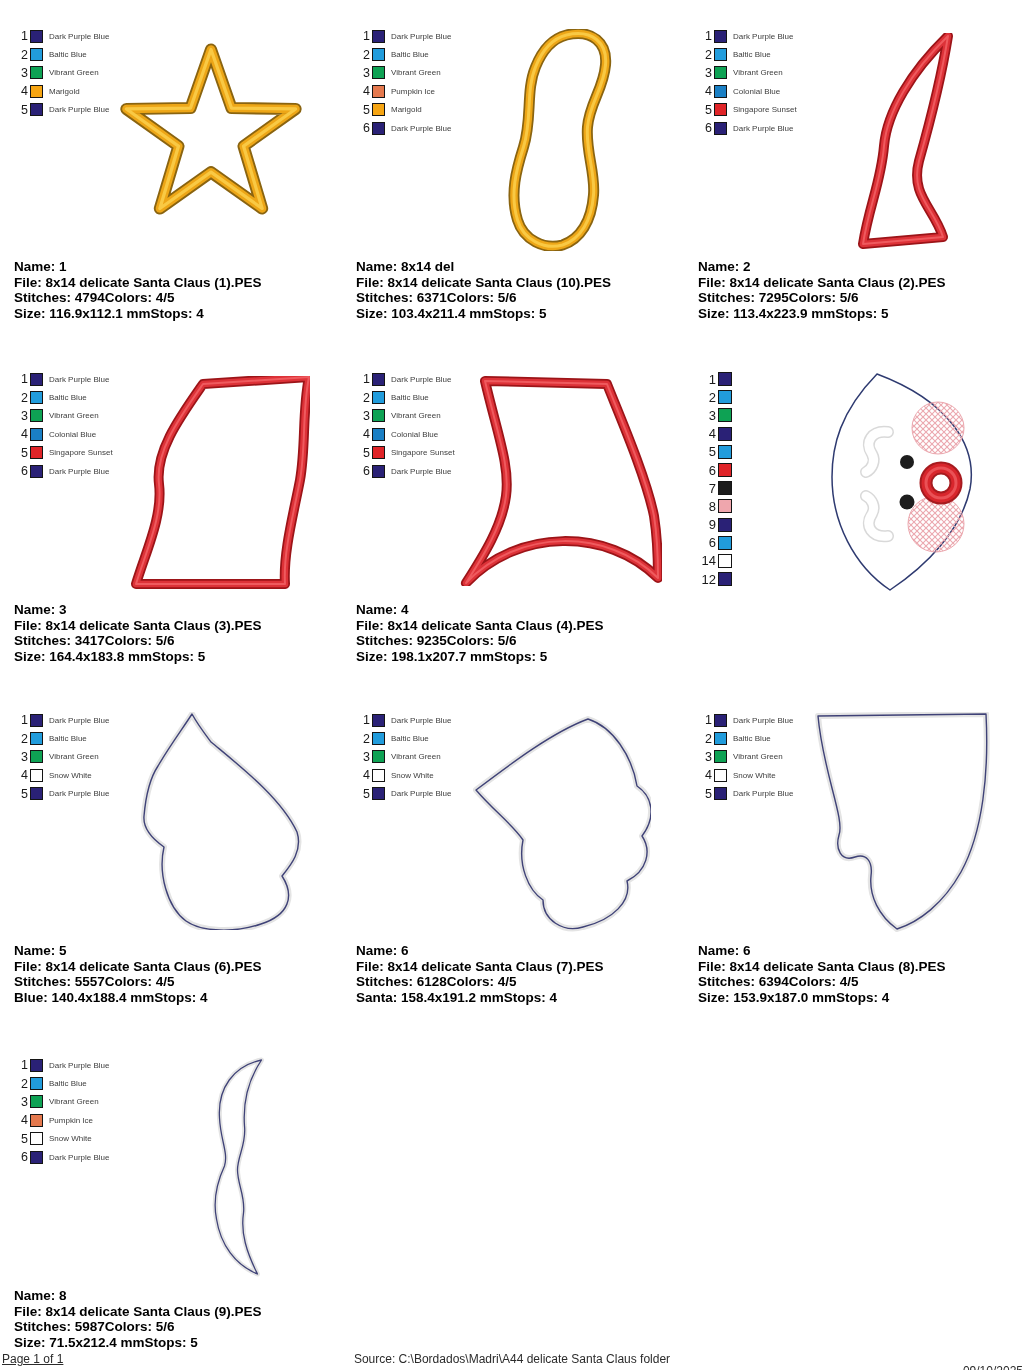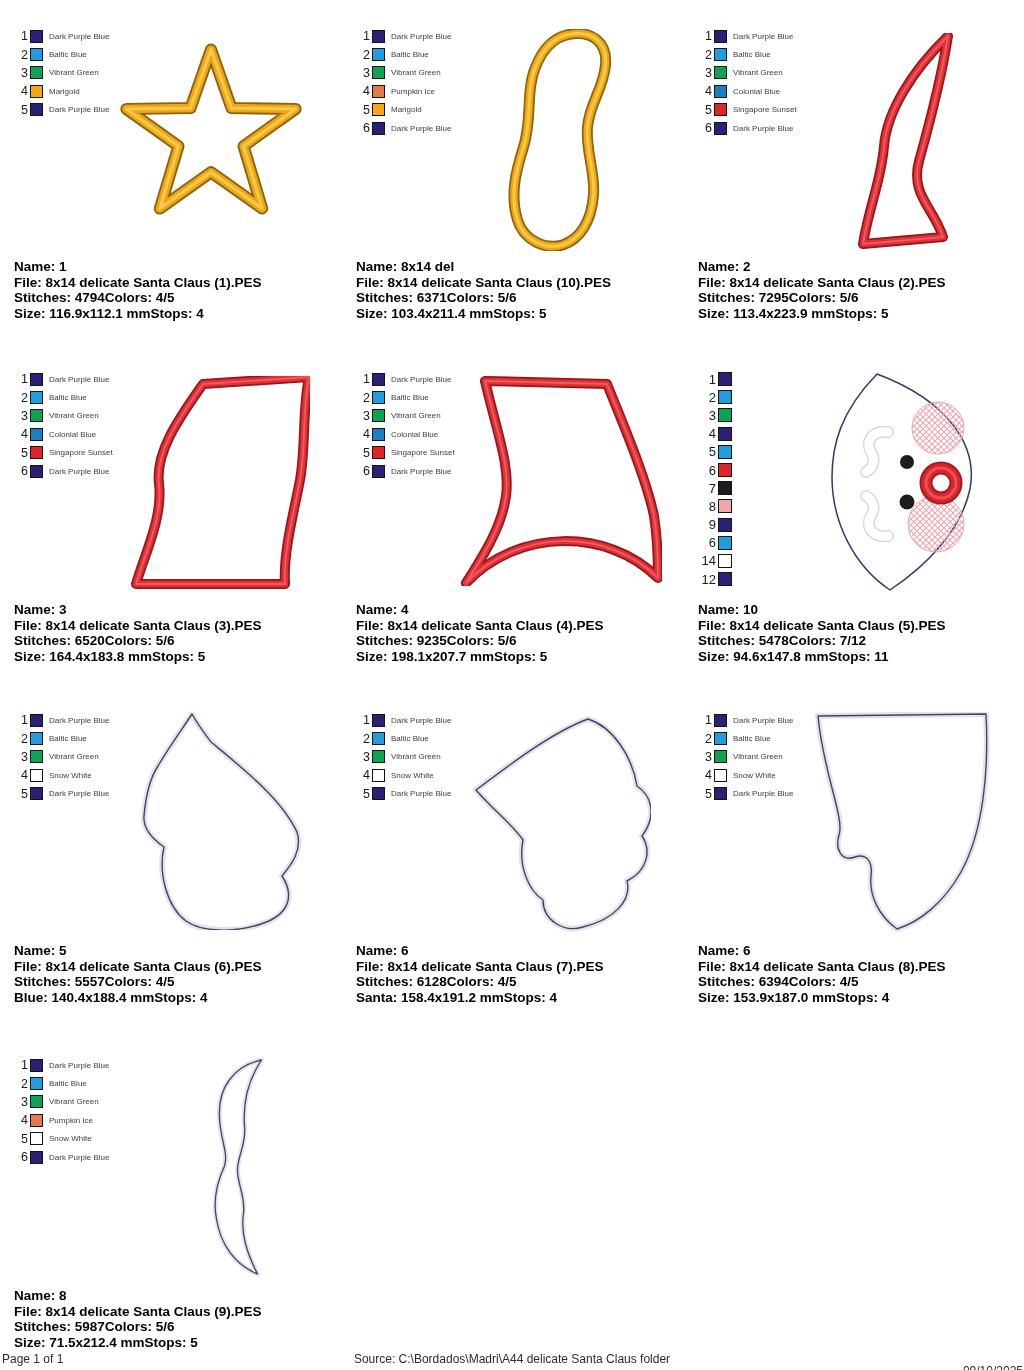--- a/index.html
+++ b/index.html
@@ -14,21 +14,21 @@
   .lg-sw{width:13px;height:13px;border:1px solid #141414;margin-left:2px;flex:0 0 auto;box-sizing:border-box;}
   .lg-label{font-size:8px;color:#3d3d3d;margin-left:6px;white-space:nowrap;}
   .legend.big .lg-row{height:18.2px;}
   .legend.big .lg-num{width:18px;font-size:13px;}
   .legend.big .lg-sw{width:14px;height:14px;}
   .info{position:absolute;left:0;top:232px;width:100%;font-weight:bold;font-size:13.5px;color:#000;}
   .info > div{height:15.6px;line-height:15.6px;white-space:nowrap;}
   .duo{display:flex;justify-content:flex-start;}
   .design{position:absolute;}
   .footer{position:absolute;left:0;top:1352px;width:100%;height:16px;font-size:12px;color:#2b2b2b;}
-  .footer .fp{position:absolute;left:2px;top:0;}
+  .footer .fp{position:absolute;left:2px;top:0;text-decoration:underline;}
   .footer .fs{position:absolute;left:0;top:0;width:100%;text-align:center;}
   .footer .fd{position:absolute;right:1px;top:12px;}
 </style>
 </head>
 <body>
 
 <section class="card" style="left:14px;top:27px">
   <div class="legend">
       <div class="lg-row">
         <span class="lg-num">1</span>
@@ -214,21 +214,21 @@
     </div>
   <svg class="design" style="left:111px;top:6px" width="185" height="214" viewBox="0 0 185 214">
     <path d="M78,8 L184,1 C177,36 181,70 175,104 C169,136 158,176 160,208 L11,208 C21,175 38,140 34,108 C30,75 55,41 78,8 Z" fill="#ffffff" stroke="#9c1418" stroke-width="10" stroke-linejoin="round"></path>
     <path d="M78,8 L184,1 C177,36 181,70 175,104 C169,136 158,176 160,208 L11,208 C21,175 38,140 34,108 C30,75 55,41 78,8 Z" fill="none" stroke="#dd3238" stroke-width="6.5" stroke-linejoin="round"></path>
     <path d="M78,8 L184,1 C177,36 181,70 175,104 C169,136 158,176 160,208 L11,208 C21,175 38,140 34,108 C30,75 55,41 78,8 Z" fill="none" stroke="#ef5a5e" stroke-width="2" stroke-linejoin="round"></path>
   </svg>
   <div class="info">
     <div>Name: 3</div>
     <div>File: 8x14 delicate Santa Claus (3).PES</div>
     <div class="duo">
-        <span>Stitches: 6520</span>
+        <span>Stitches: 3417</span>
         <span>Colors: 5/6</span>
       </div>
     <div class="duo">
         <span>Size: 164.4x183.8 mm</span>
         <span>Stops: 5</span>
       </div>
   </div>
 </section>
 
 <section class="card" style="left:356px;top:370px">
@@ -346,32 +346,20 @@
     <path d="M58,60 C42,58 34,70 42,82 C46,89 42,97 36,100" fill="none" stroke="#d9d9d9" stroke-width="12" stroke-linecap="round"></path>
     <path d="M58,60 C42,58 34,70 42,82 C46,89 42,97 36,100" fill="none" stroke="#ffffff" stroke-width="9" stroke-linecap="round"></path>
     <path d="M58,164 C42,166 34,154 42,142 C46,135 42,127 36,124" fill="none" stroke="#d9d9d9" stroke-width="12" stroke-linecap="round"></path>
     <path d="M58,164 C42,166 34,154 42,142 C46,135 42,127 36,124" fill="none" stroke="#ffffff" stroke-width="9" stroke-linecap="round"></path>
     <circle cx="77" cy="90" r="7" fill="#1d1d1d"></circle>
     <circle cx="77" cy="130" r="7.5" fill="#1d1d1d"></circle>
     <circle cx="111" cy="111" r="15" fill="none" stroke="#a61b1f" stroke-width="13"></circle>
     <circle cx="111" cy="111" r="15" fill="none" stroke="#d8262c" stroke-width="9"></circle>
     <circle cx="111" cy="111" r="15" fill="none" stroke="#ea5156" stroke-width="3"></circle>
   </svg>
-  <div class="info">
-    <div>Name: 10</div>
-    <div>File: 8x14 delicate Santa Claus (5).PES</div>
-    <div class="duo">
-        <span>Stitches: 5478</span>
-        <span>Colors: 7/12</span>
-      </div>
-    <div class="duo">
-        <span>Size: 94.6x147.8 mm</span>
-        <span>Stops: 11</span>
-      </div>
-  </div>
 </section>
 
 <section class="card" style="left:14px;top:711px">
   <div class="legend">
       <div class="lg-row">
         <span class="lg-num">1</span>
         <span class="lg-sw" style="background: rgb(42, 33, 118);"></span>
         <span class="lg-label">Dark Purple Blue</span>
       </div>
       <div class="lg-row">

